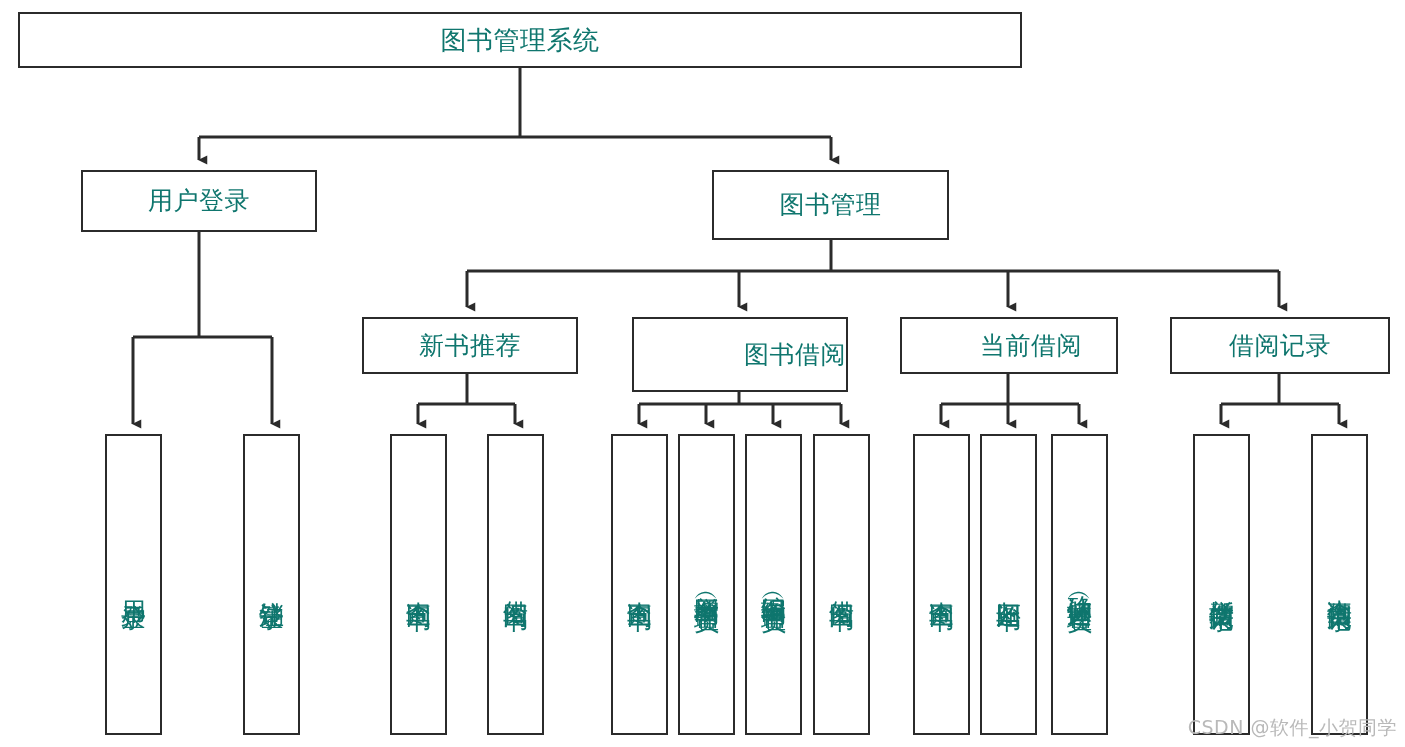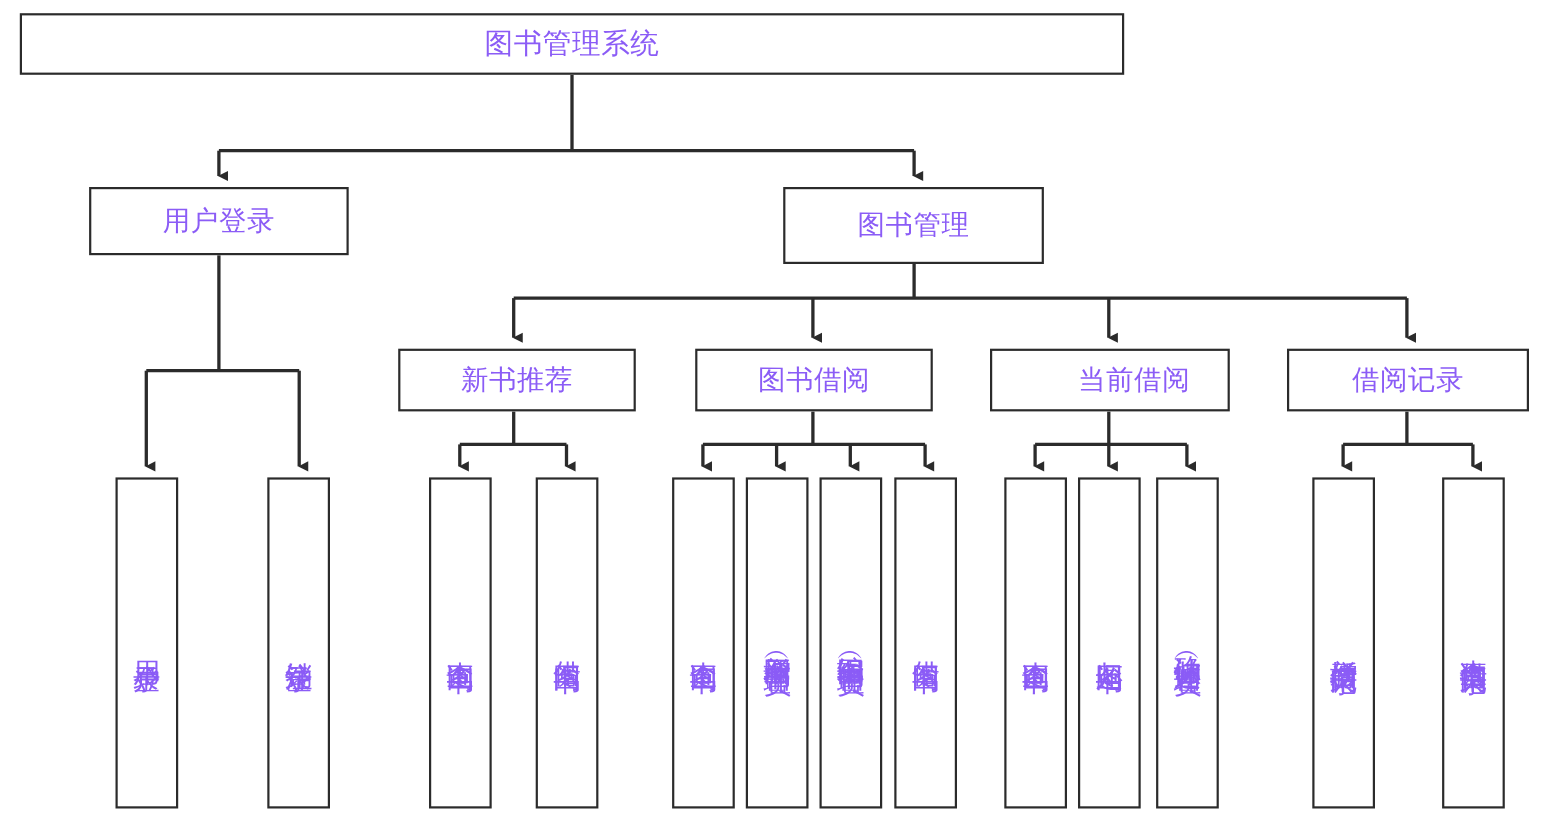--- a/index.html
+++ b/index.html
@@ -27,21 +27,21 @@
     pointer-events: none;
   }
   .node {
     position: absolute;
     box-sizing: border-box;
     border: 2.5px solid #2b2b2b;
     background: #ffffff;
     display: flex;
     align-items: center;
     justify-content: center;
-    color: #8b5cf6;
+    color: #0f766e;
   }
   .node .label {
     display: block;
     text-align: center;
     line-height: 1.18;
     white-space: nowrap;
   }
   
   .node.horizontal .label {
     font-size: 25px;
@@ -134,21 +134,21 @@
   <div class="node horizontal" style="left:81px; top:170px; width:236px; height:62px;">
     <span class="label">用户登录</span>
   </div>
   <div class="node horizontal" style="left:712px; top:170px; width:237px; height:70px;">
     <span class="label">图书管理</span>
   </div>
 
   <div class="node horizontal" style="left:362px; top:317px; width:216px; height:57px;">
     <span class="label">新书推荐</span>
   </div>
-  <div class="node horizontal" style="left:632px; top:317px; width:216px; height:57px;">
+  <div class="node horizontal" style="left:632px; top:317px; width:216px; height:75px;justify-content:flex-end;">
     <span class="label">图书借阅</span>
   </div>
   <div class="node horizontal" style="left:900px; top:317px; width:218px; height:57px;padding-left:44px;">
     <span class="label">当前借阅</span>
   </div>
   <div class="node horizontal" style="left:1170px; top:317px; width:220px; height:57px;justify-content:center;">
     <span class="label">借阅记录</span>
   </div>
 
   <div class="node vertical" style="left:105px; top:434px; width:57px; height:301px;">
@@ -188,13 +188,14 @@
     <span class="label">确认归还（管理员）</span>
   </div>
 
   <div class="node vertical" style="left:1193px; top:434px; width:57px; height:301px;">
     <span class="label">新增借阅记录</span>
   </div>
   <div class="node vertical" style="left:1311px; top:434px; width:57px; height:301px;">
     <span class="label">查询借阅记录</span>
   </div>
 
+  <div id="watermark">CSDN @软件_小贺同学</div>
 </div>
 
 </body></html>

